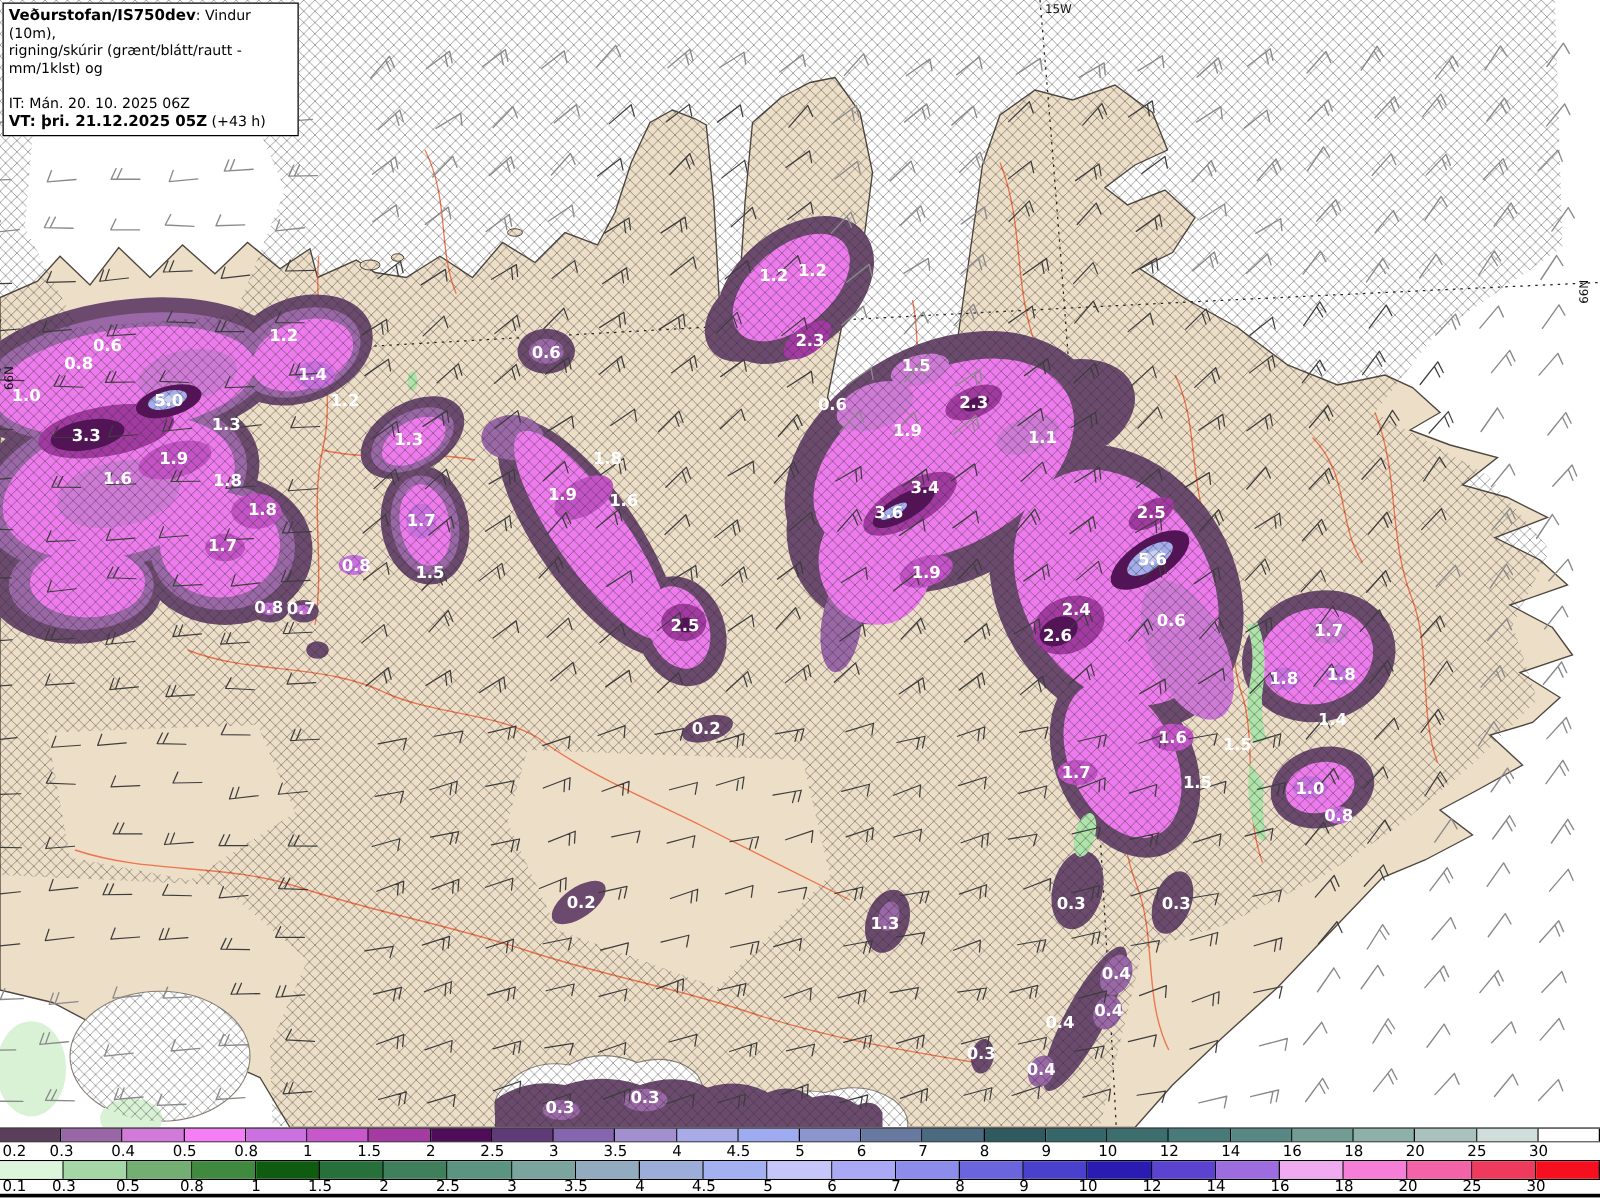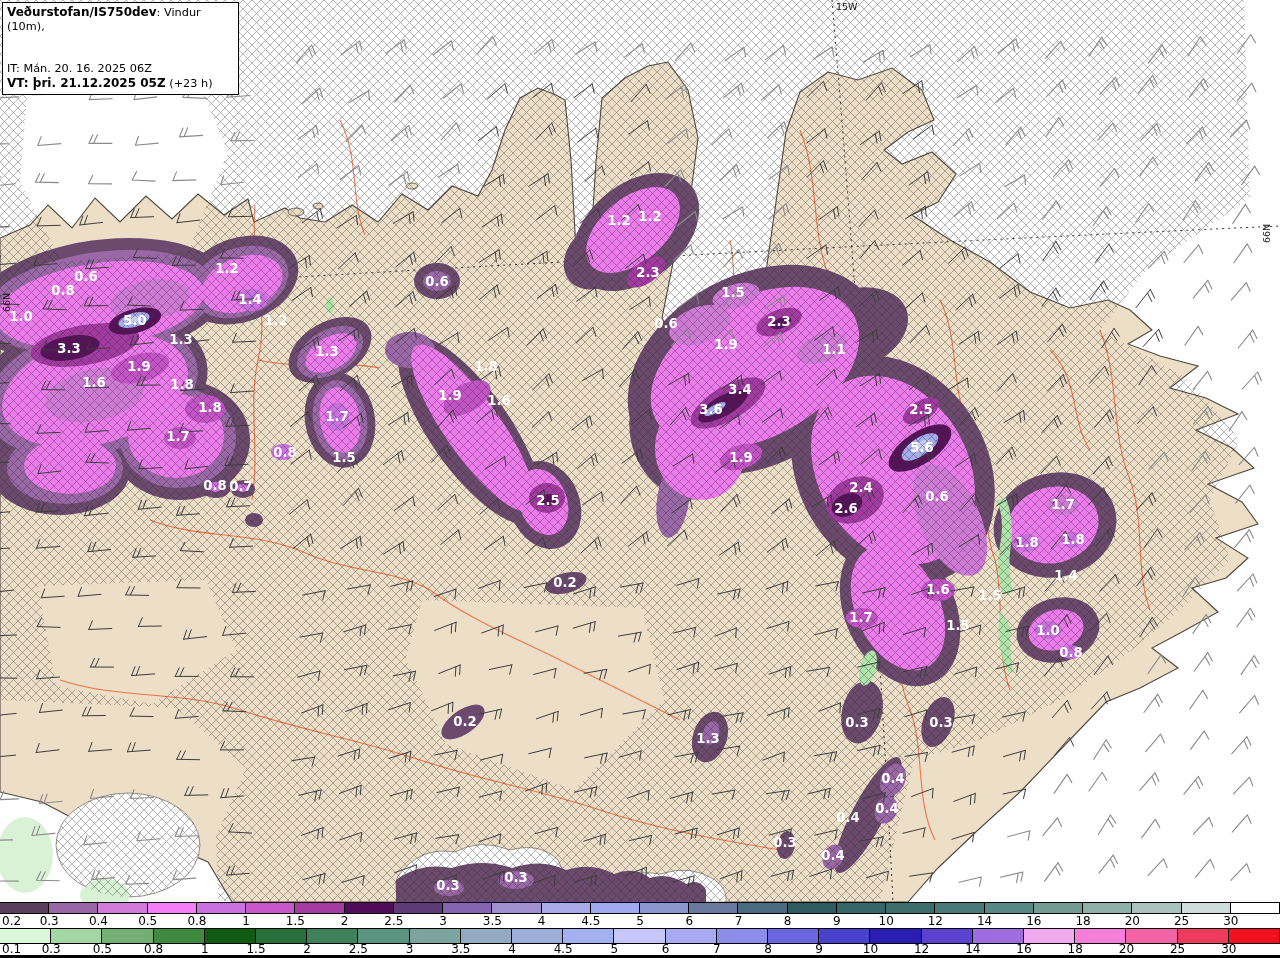--- a/index.html
+++ b/index.html
@@ -874,24 +874,24 @@
         <text x="516" y="882" text-anchor="middle" class="vlabel">0.3</text>
       </g>
 
     <text class="gratlbl" x="836" y="10">15W</text>
     <text class="gratlbl" transform="translate(1270,243) rotate(-90)">66N</text>
     <text class="gratlbl" transform="translate(10,312) rotate(-90)">66N</text>
   </svg>
 
   <div class="titlebox">
     <span><b>Veðurstofan/IS750dev</b><span>: Vindur (10m),</span></span><br>
+    <span>rigning/skúrir (grænt/blátt/rautt - mm/1klst) og</span><br>
     <br>
-    <br>
-    <span>IT: Mán. 20. 16. 2025 06Z</span><br>
-    <span><b>VT: þri. 21.12.2025 05Z</b><span> (+23 h)</span></span>
+    <span>IT: Mán. 20. 10. 2025 06Z</span><br>
+    <span><b>VT: þri. 21.12.2025 05Z</b><span> (+43 h)</span></span>
   </div>
 
   <div class="cbar" id="cbar1">
       <div class="cell" style="left: 0px; width: 49.2308px; background: rgb(90, 62, 92);"></div>
       <div class="cell" style="left: 49.2308px; width: 49.2308px; background: rgb(153, 102, 166);"></div>
       <div class="cell" style="left: 98.4615px; width: 49.2308px; background: rgb(210, 122, 217);"></div>
       <div class="cell" style="left: 147.692px; width: 49.2308px; background: rgb(245, 125, 245);"></div>
       <div class="cell" style="left: 196.923px; width: 49.2308px; background: rgb(202, 112, 224);"></div>
       <div class="cell" style="left: 246.154px; width: 49.2308px; background: rgb(199, 87, 203);"></div>
       <div class="cell" style="left: 295.385px; width: 49.2308px; background: rgb(163, 59, 163);"></div>

